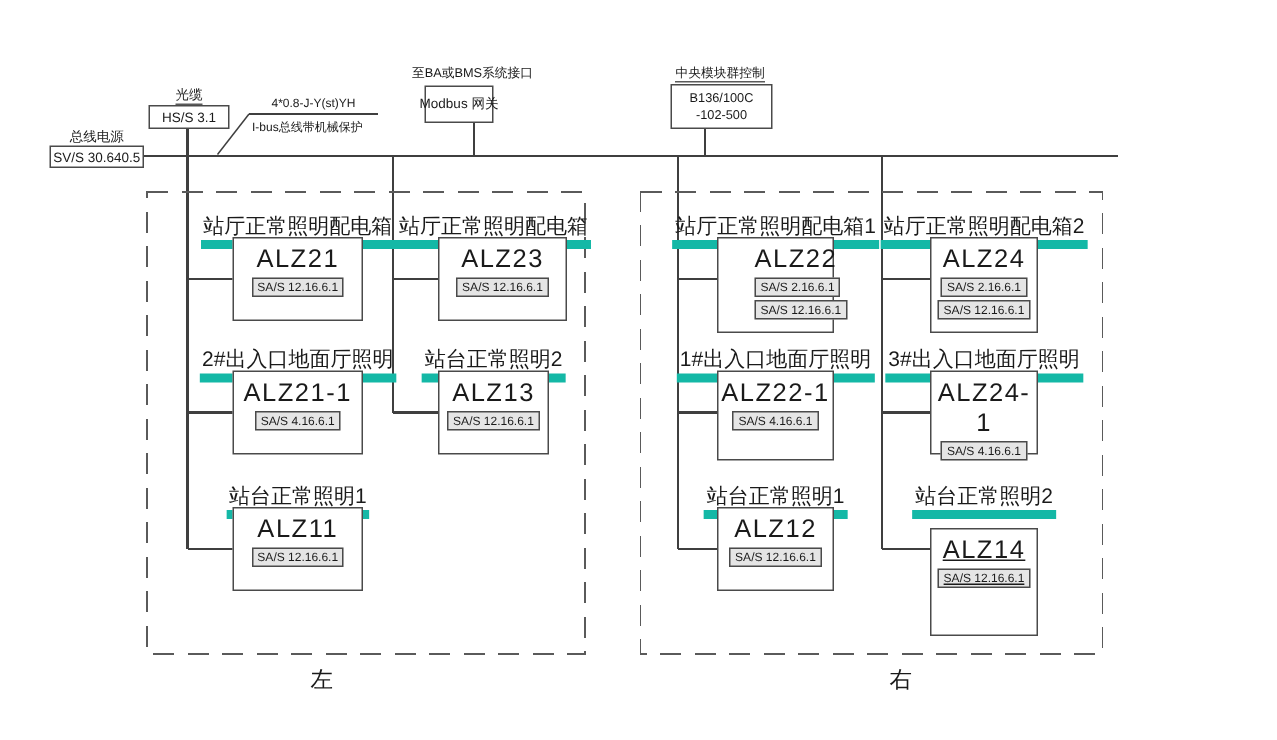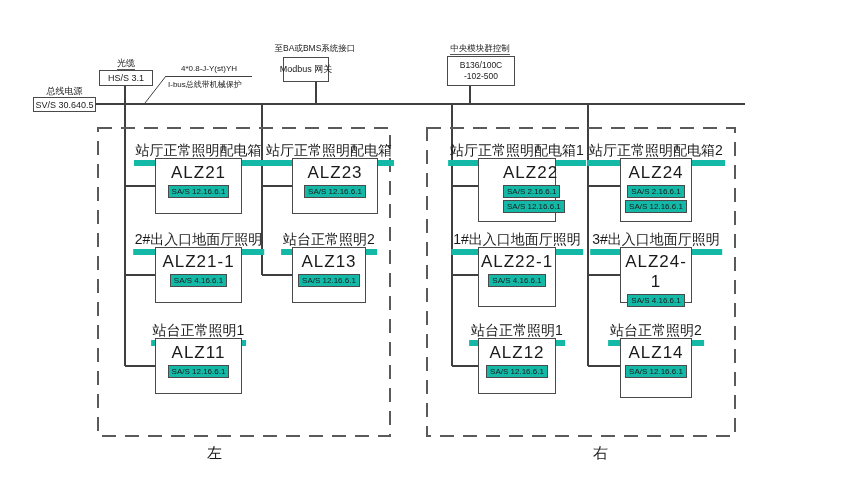--- a/index.html
+++ b/index.html
@@ -18,21 +18,21 @@
     position:absolute; font-size:9px; white-space:nowrap; text-align:center;
   }
   .underlined { border-bottom:1px solid #5a5a5a; padding-bottom:1px; }
   .cable-note { position:absolute; font-size:8px; white-space:nowrap; }
   .panel {
     position:absolute; border:1.2px solid #4a4a4a; background:#fff;
     text-align:center; box-sizing:border-box;
   }
   .panel-title { font-size:17px; letter-spacing:1px; margin-top:4px; }
   .module {
-    display:block; margin:2px auto 0; border:1px solid #4a4a4a; background:#14b8a6;
+    display:block; margin:2px auto 0; border:1px solid #4a4a4a; background:#e5e5e5;
     font-size:8px; line-height:11px; padding:0 3px; width:max-content; white-space:nowrap;
   }
   .panel-label {
     position:absolute; font-size:14px; white-space:nowrap;
     transform:translateX(-50%);
     border-bottom:6px solid #14b8a6; padding:0 2px 0;
   }
   .zone-label { position:absolute; font-size:15px; }
 </style>
 </head>
@@ -143,21 +143,21 @@
         <div class="panel-title">ALZ24</div>
         <span class="module">SA/S 2.16.6.1</span>
         <span class="module">SA/S 12.16.6.1</span>
       </div>
       <div class="panel-label" style="left: 656px; top: 231px;">3#出入口地面厅照明</div>
       <div class="panel" style="left: 620px; top: 247px; width: 72px; height: 56px;">
         <div class="panel-title">ALZ24-1</div>
         <span class="module">SA/S 4.16.6.1</span>
       </div>
       <div class="panel-label" style="left: 656px; top: 322px;">站台正常照明2</div>
-      <div class="panel" style="left: 620px; top: 338px; width: 72px; height: 60px;">
+      <div class="panel" style="left: 620px; top: 352px; width: 72px; height: 72px; text-decoration: underline;">
         <div class="panel-title">ALZ14</div>
         <span class="module">SA/S 12.16.6.1</span>
       </div>
     </div>
 
   <div class="zone-label" style="left:207px; top:444px;">左</div>
   <div class="zone-label" style="left:593px; top:444px;">右</div>
 
 </div>
 

